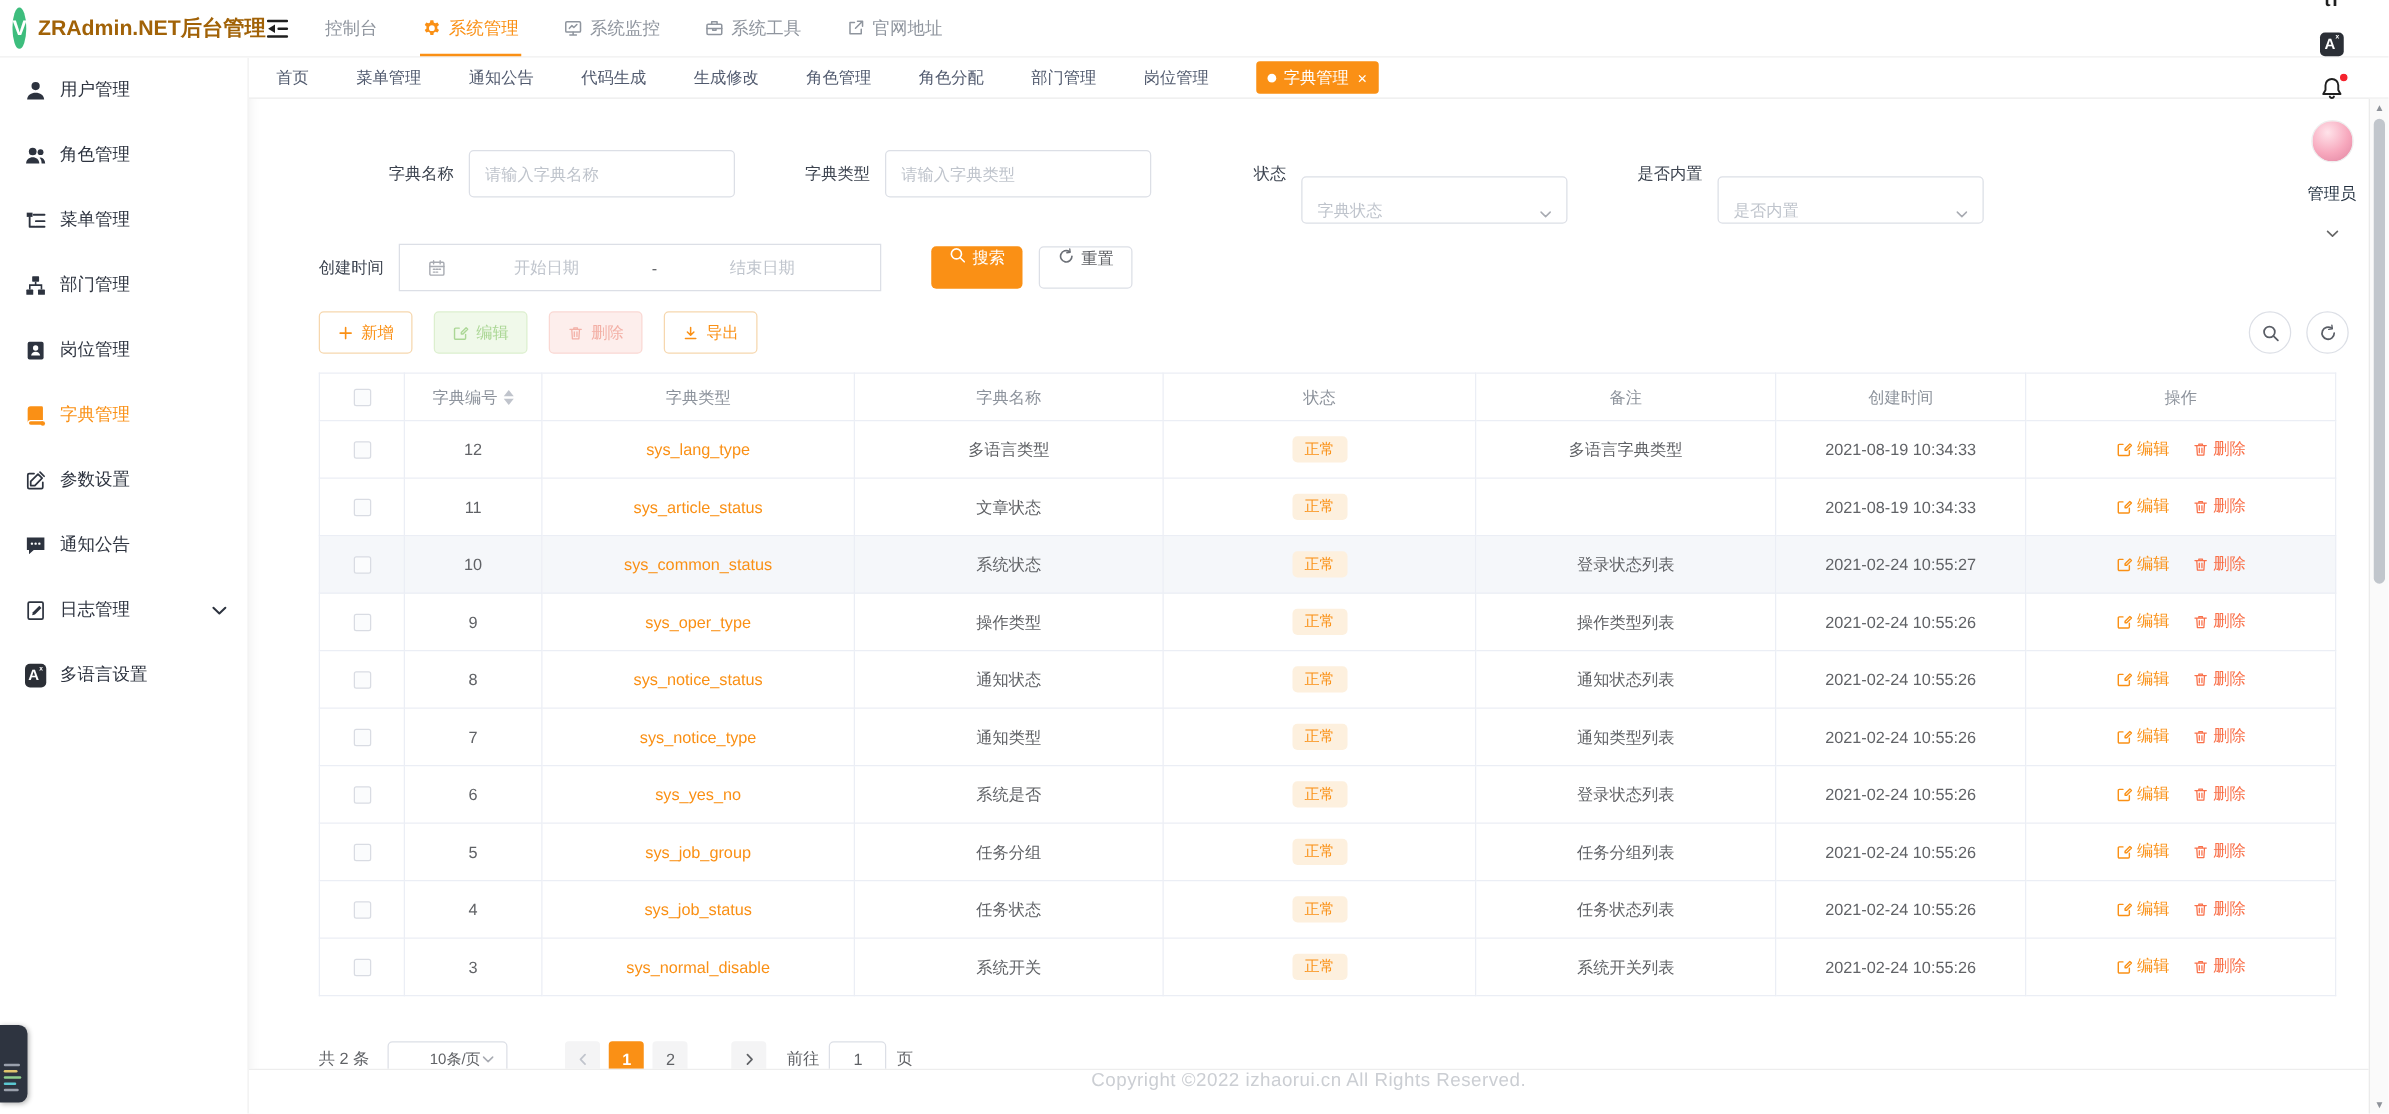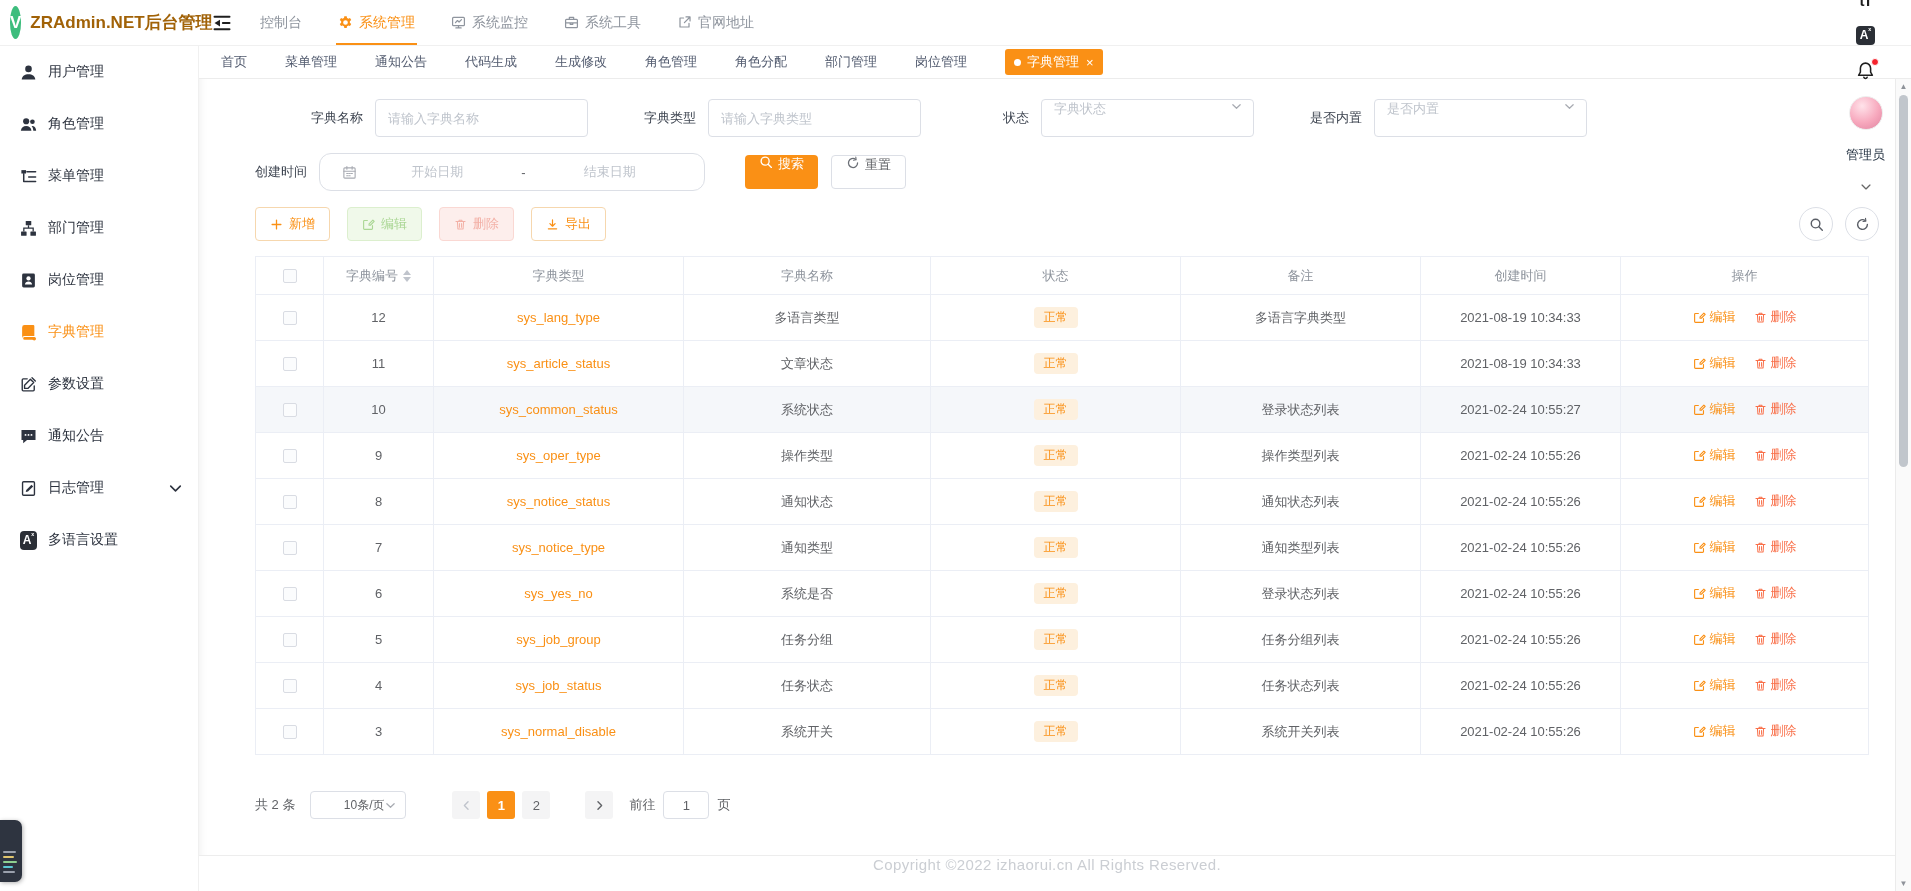--- a/index.html
+++ b/index.html
@@ -51,24 +51,24 @@
 
   
   .content{position:absolute;top:79px;left:199px;right:16px;bottom:0;background:#fff;box-shadow:inset 10px 0 10px -10px rgba(0,0,0,.08);}
   .filters{padding:20px 0 0 56px;}
   .filter-row{display:flex;align-items:center;margin-bottom:16px;}
   .fgroup{width:333px;display:flex;align-items:center;justify-content:flex-end;flex:none;}
   .fgroup.wide{width:auto;}
   .flabel{font-size:13px;color:#3d4450;margin-right:12px;white-space:nowrap;}
   .finput{width:213px;height:38px;border:1px solid #dcdfe6;border-radius:4px;padding:0 12px;font-size:13px;color:var(--txt);outline:none;font-family:inherit;}
   .finput::placeholder{color:var(--ph);}
-  .fselect{width:213px;height:38px;border:1px solid #dcdfe6;border-radius:4px;display:flex;align-items:flex-start;justify-content:space-between;padding:0 10px 0 12px;cursor:pointer;}
+  .fselect{width:213px;height:38px;border:1px solid #dcdfe6;border-radius:4px;display:flex;align-items:flex-end;justify-content:space-between;padding:0 10px 0 12px;cursor:pointer;margin-top:42px;}
   .sel-text{color:var(--ph);font-size:13px;}
   .sel-arrow{width:13px;height:13px;color:#a8abb2;}
-  .fdate{width:386px;height:38px;border:1px solid #dcdfe6;border-radius:12px;display:flex;align-items:center;padding:0 22px;gap:8px;cursor:pointer;}
+  .fdate{width:386px;height:38px;border:1px solid #dcdfe6;border-radius:0;display:flex;align-items:center;padding:0 22px;gap:8px;cursor:pointer;}
   .fdate .icn{width:15px;height:15px;color:#a8abb2;}
   .dtext{flex:1;text-align:center;color:var(--ph);font-size:13px;}
   .dsep{color:var(--txt);padding:0 4px;}
   .btn{height:34px;border:none;border-radius:4px;display:inline-flex;align-items:flex-start;gap:5px;font-size:13px;cursor:pointer;font-family:inherit;}
   .btn-search{background:var(--accent);color:#fff;padding:0 14px;margin-left:40px;}
   .btn-search .icn{width:14px;height:14px;}
   .btn-reset{background:#fff;border:1px solid #dcdfe6;color:var(--txt);padding:0 14px;margin-left:13px;}
   .btn-reset .icn{width:14px;height:14px;color:#6b6f76;}
 
   

